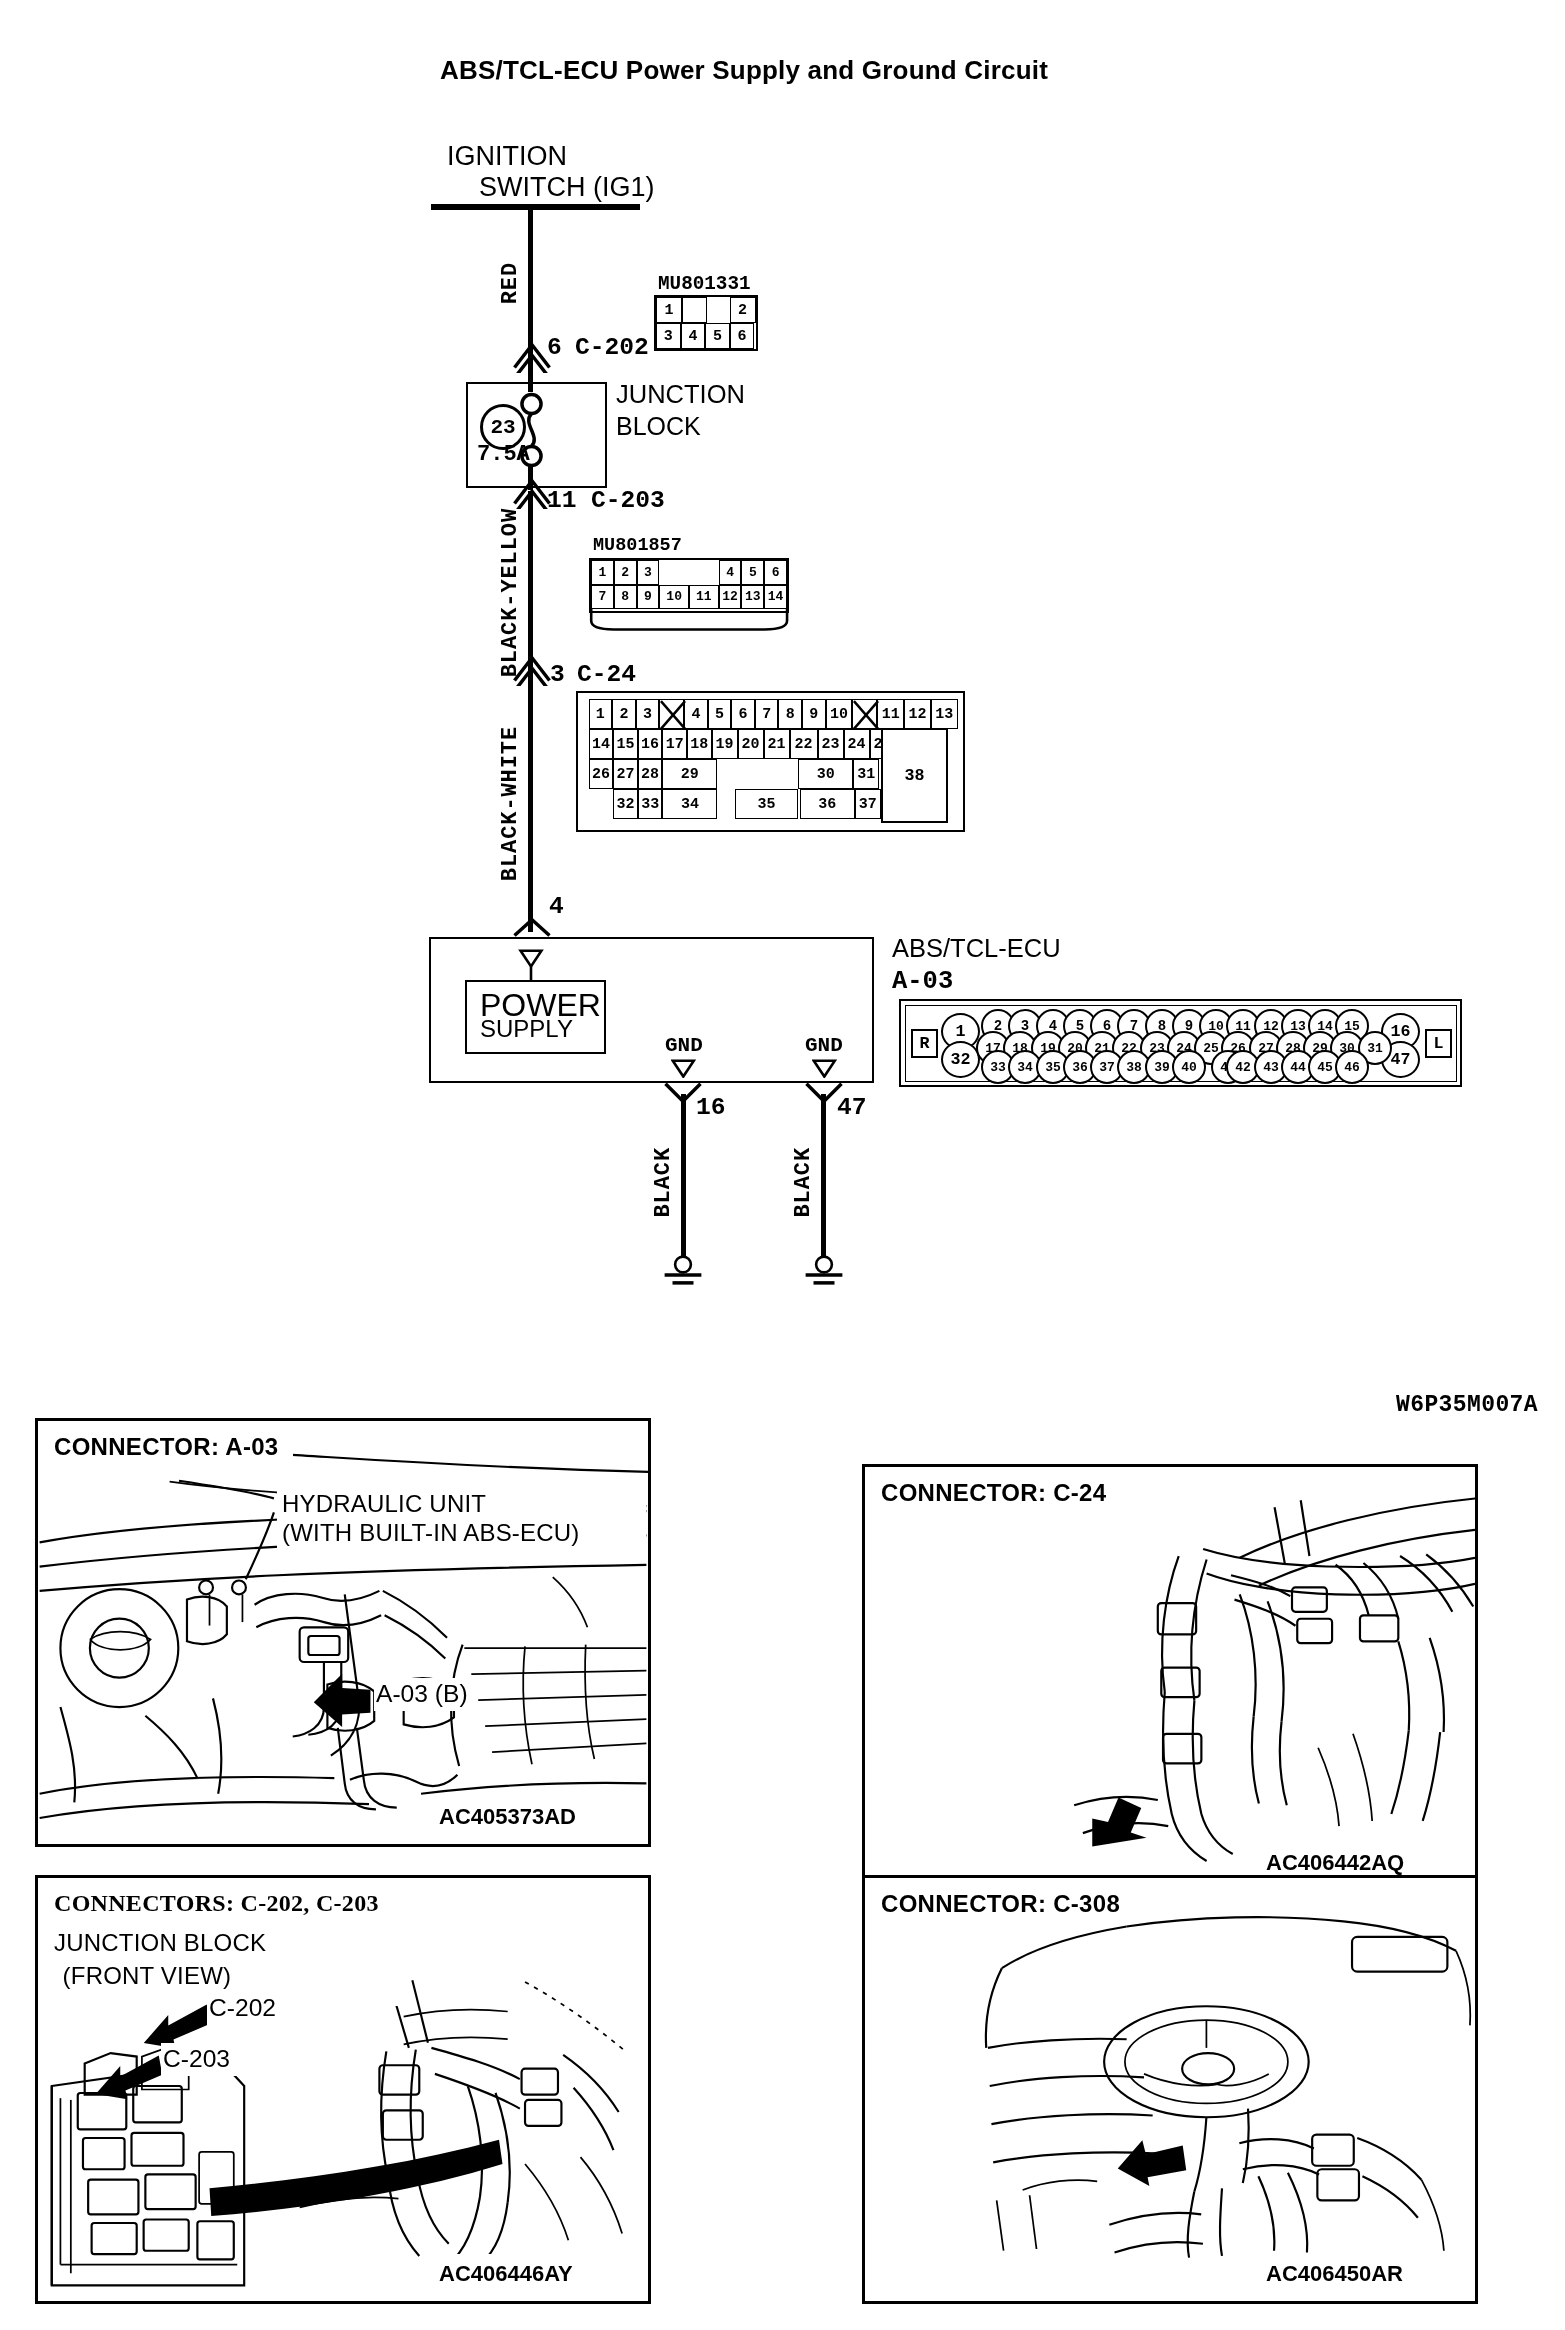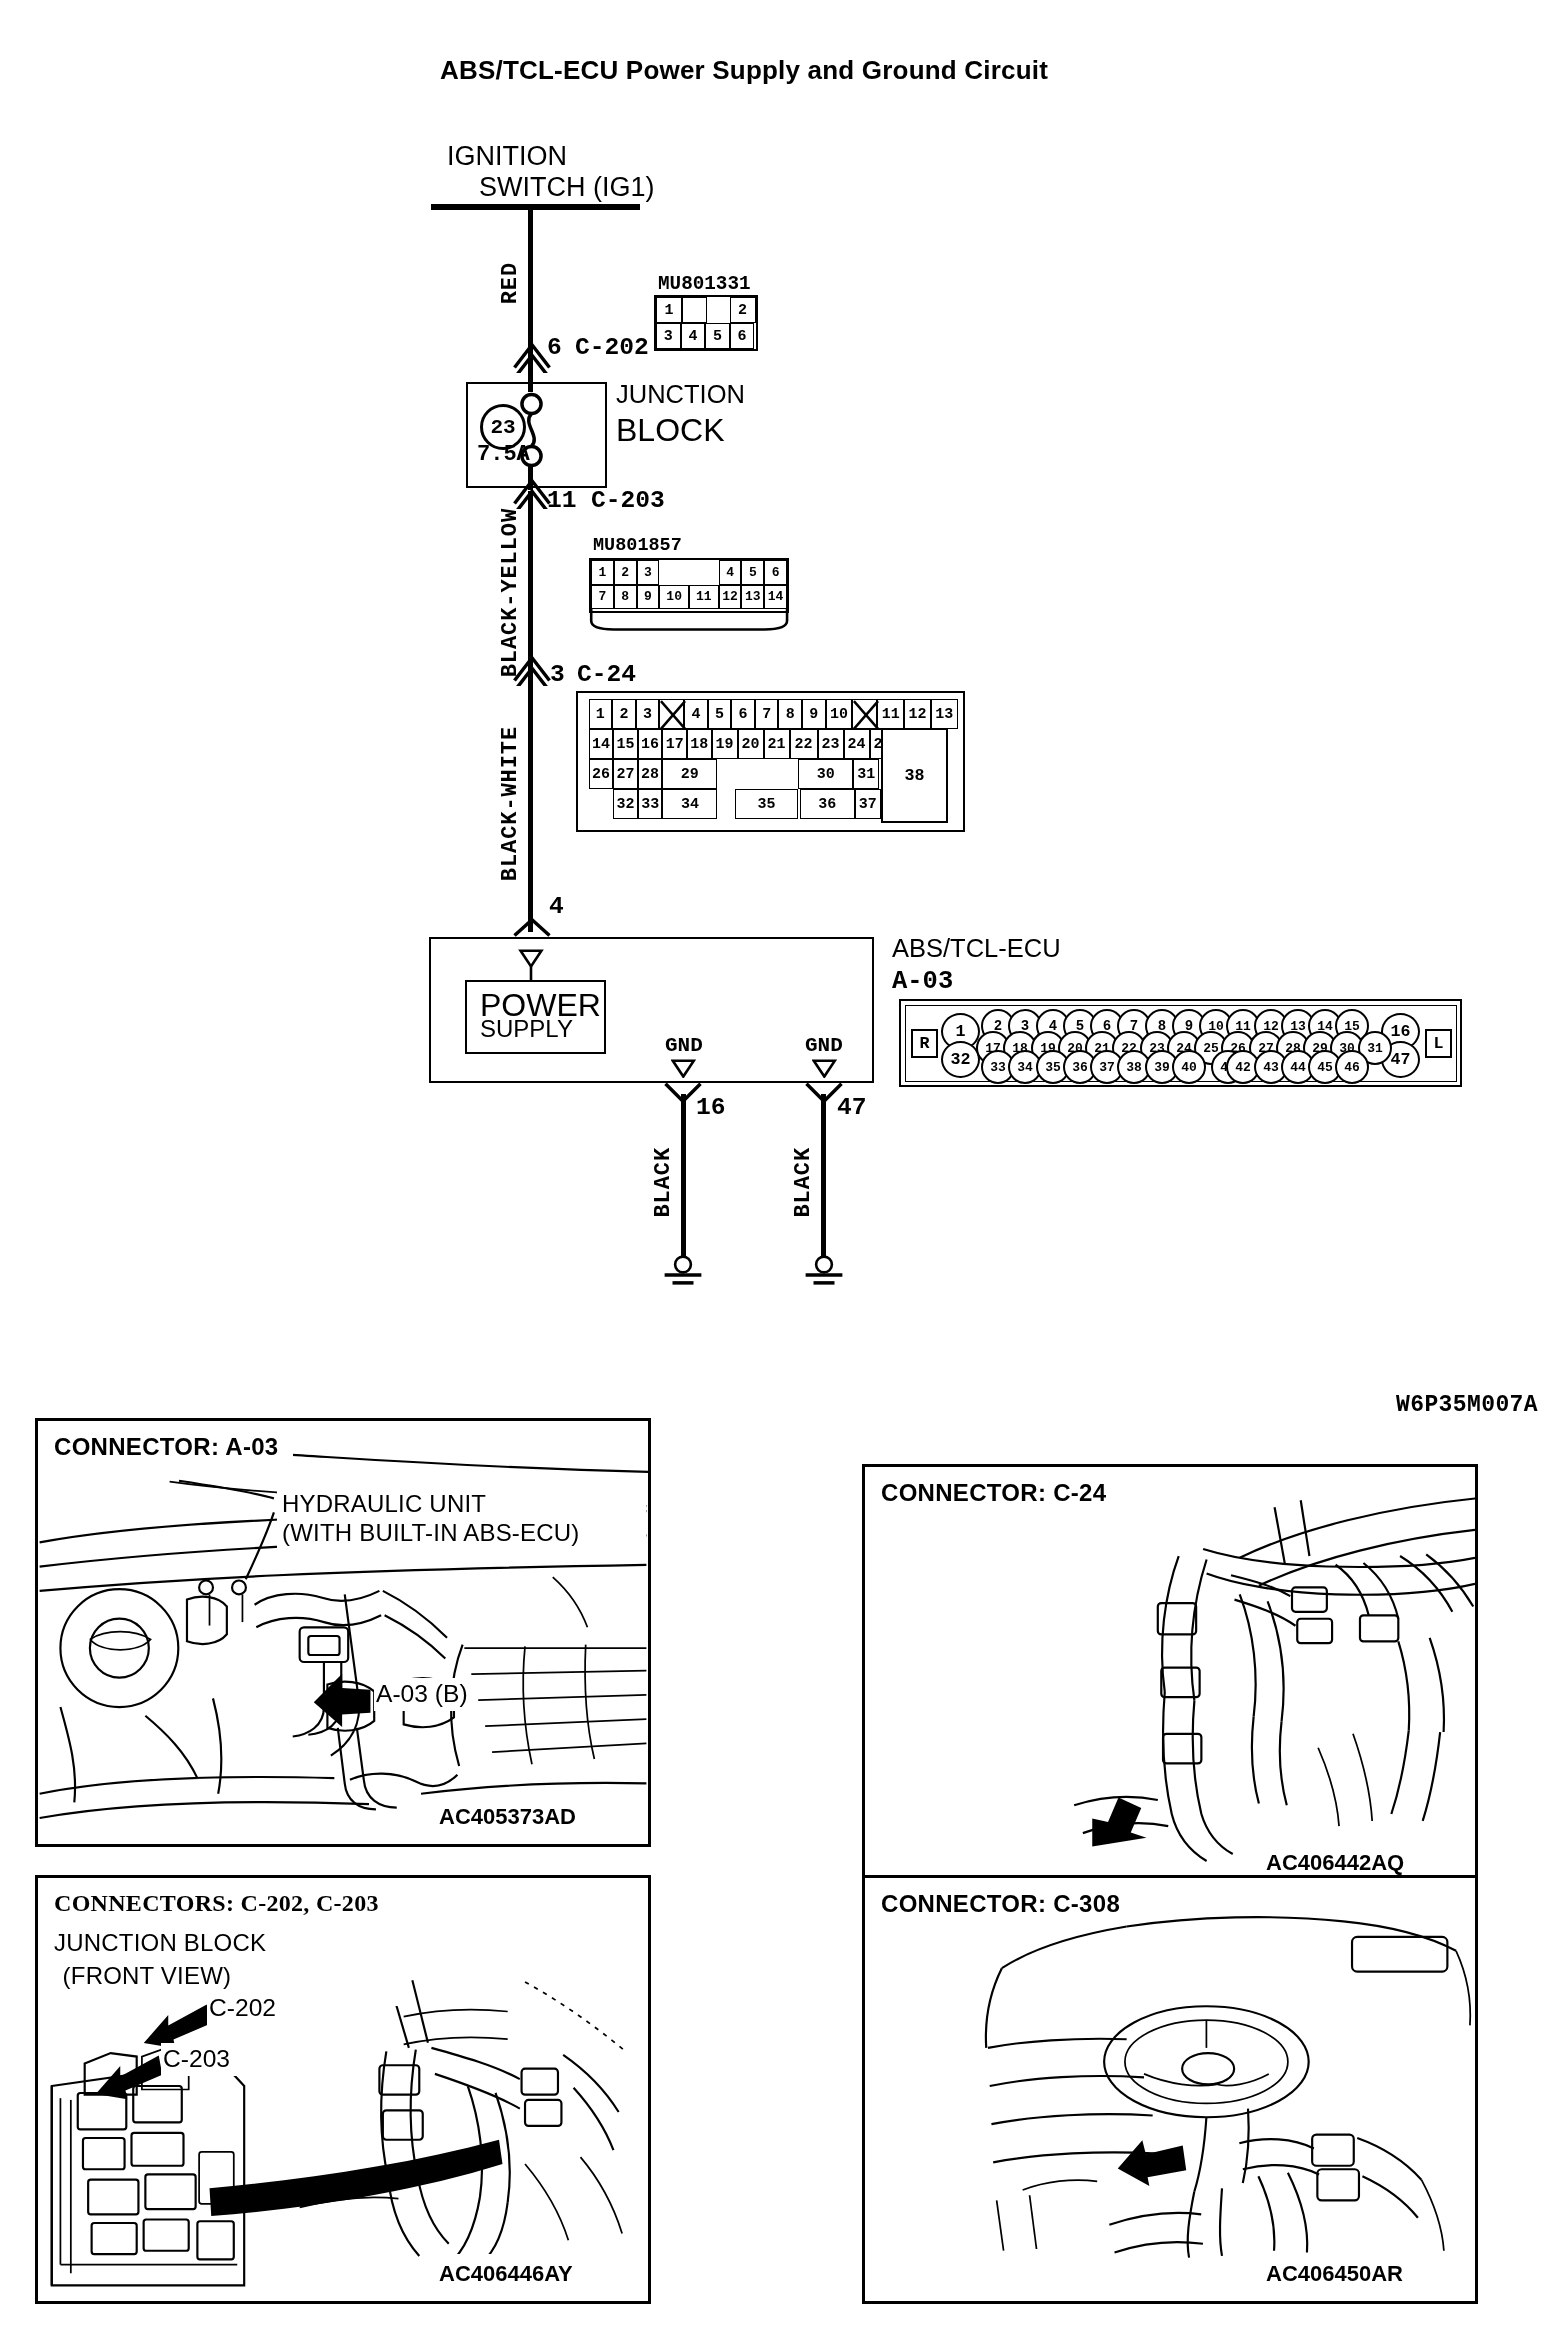--- a/index.html
+++ b/index.html
@@ -64,21 +64,21 @@
     <div class="prow" style="height:26px;">
       <div class="pcell" style="width:24.6px;height:26px;font-size:15px;">3</div>
       <div class="pcell" style="width:24.6px;height:26px;font-size:15px;">4</div>
       <div class="pcell" style="width:24.6px;height:26px;font-size:15px;">5</div>
       <div class="pcell" style="width:24.6px;height:26px;font-size:15px;">6</div>
     </div>
   </div>
 
   <div class="box" style="left:466px;top:382px;width:141px;height:106px;"></div>
   <div class="abs" style="left:616px;top:380px;font-size:25.5px;">JUNCTION</div>
-  <div class="abs" style="left:616px;top:412px;font-size:32px;">BLOCK</div>
+  <div class="abs" style="left:616px;top:412px;font-size:25px;">BLOCK</div>
 
   <div class="line" style="left:528px;top:355px;width:5.3px;height:37px;"></div>
   <div class="line" style="left:528px;top:464px;width:5.3px;height:26px;"></div>
 
   <svg class="abs" style="left:515px;top:392px;" width="33" height="76" viewBox="0 0 38 86">
     <circle cx="19" cy="13" r="11" fill="#fff" stroke="#000" stroke-width="4"></circle>
     <circle cx="19" cy="73" r="11" fill="#fff" stroke="#000" stroke-width="4"></circle>
     <path d="M19 24 C 8 36, 30 50, 19 62" fill="none" stroke="#000" stroke-width="4"></path>
   </svg>
   <div class="abs" style="left:480px;top:404px;width:40px;height:40px;border:3.5px solid #000;border-radius:50%;

